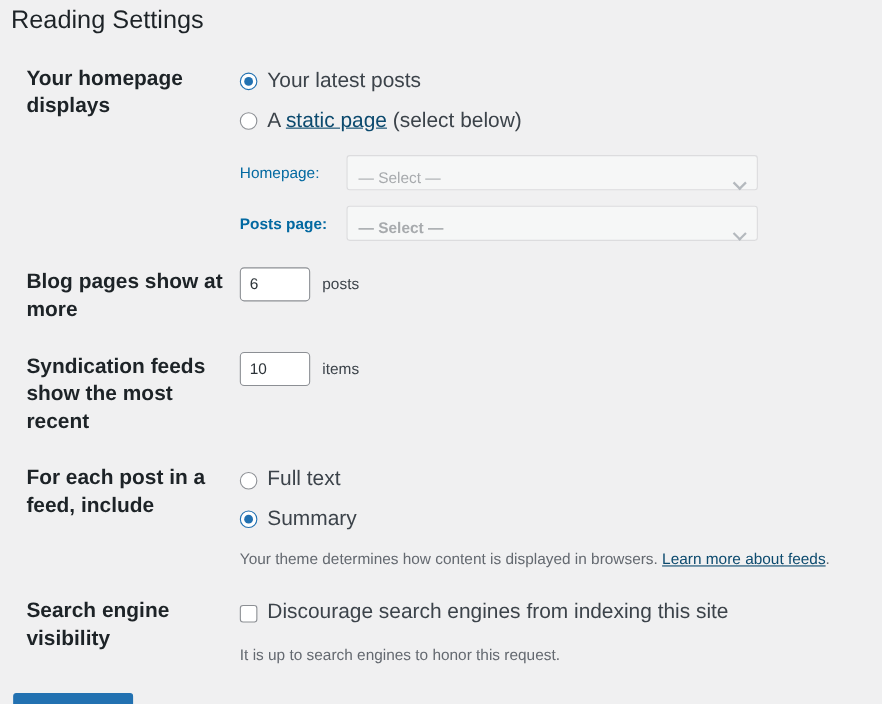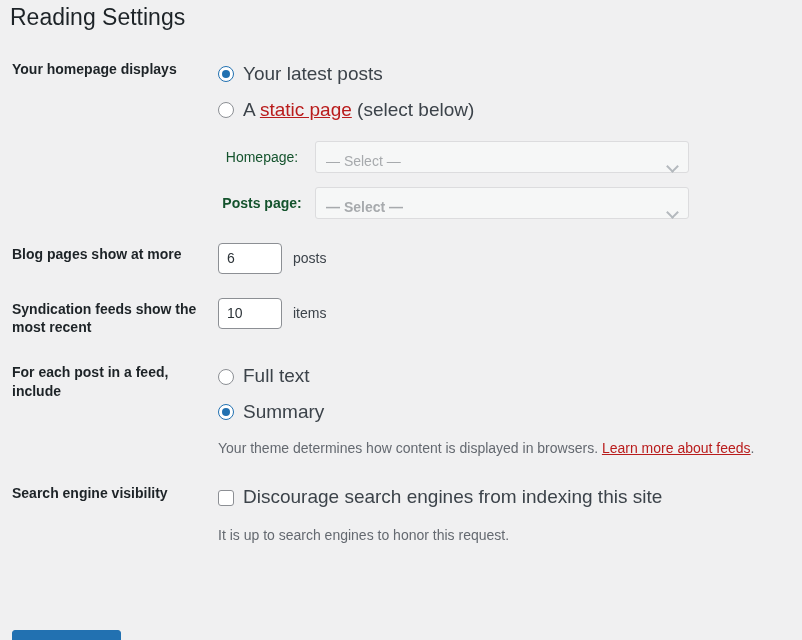--- a/index.html
+++ b/index.html
@@ -39,25 +39,25 @@
     left: 0;
     top: 48px;
     width: 802px;
     border-collapse: collapse;
   }
   .form-table tr { vertical-align: top; }
 
   .form-table th {
     width: 218px;
     text-align: left;
-    font-size: 14px;
+    font-size: 19px;
     font-weight: 600;
     color: #1d2327;
     line-height: 1.3;
-    padding: 14px 10px 14px 12px;
+    padding: 14px 10px 14px 24px;
     box-sizing: border-box;
   }
   .form-table td {
     padding: 12px 10px 12px 0;
     font-size: 14px;
     line-height: 1.5;
     color: #3c434a;
   }
 
   .row-homepage th { padding-top: 12px; }
@@ -107,41 +107,41 @@
     border: 1px solid #8c8f94;
     border-radius: 3px;
     background: #fff;
     margin-right: 9px;
     box-sizing: border-box;
   }
 
   .choice-label { white-space: nowrap; }
 
   a.wp-link {
-    color: #b91c1c;
+    color: #0c4a6e;
   }
 
   
   .static-block {
     margin-top: 17px;
   }
   .static-row {
     display: flex;
     align-items: center;
     margin-bottom: 14px;
   }
   .static-row:last-child { margin-bottom: 0; font-weight: bold; }
 
   .static-label {
     width: 88px;
     min-width: 88px;
-    text-align: center;
+    text-align: left;
     padding-right: 9px;
     font-size: 14px;
-    color: #14532d;
+    color: #0369a1;
     white-space: nowrap;
   }
 
   .select-box {
     width: 374px;
     height: 32px;
     border: 1px solid #dcdcde;
     border-radius: 3px;
     background: #f6f7f7;
     display: flex;

